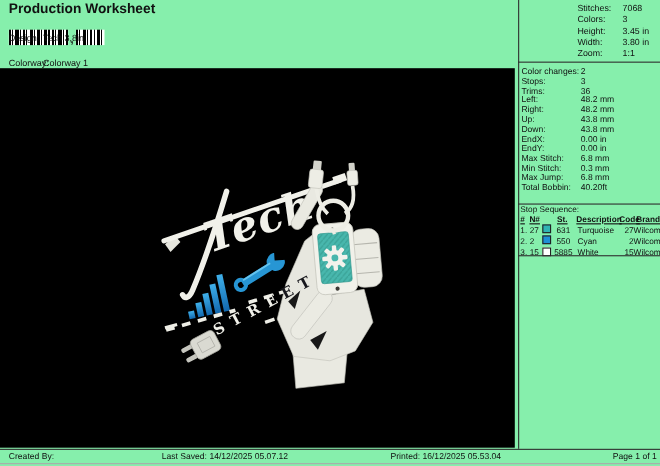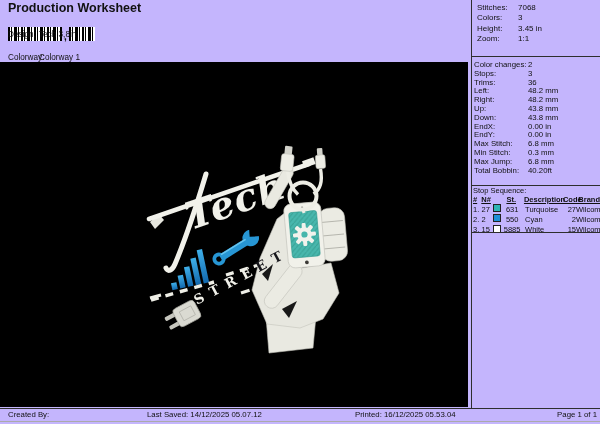--- a/index.html
+++ b/index.html
@@ -1,29 +1,29 @@
 <!DOCTYPE html>
 <html><head>
 <meta charset="utf-8">
 <style>
   html,body{margin:0;padding:0;background:#888;}
-  .page{position:relative;width:600px;height:424px;background:#c4b5fd;font-family:"Liberation Sans",sans-serif;color:#111;overflow:hidden;}
+  .page{position:relative;width:600px;height:424px;background:#86efac;font-family:"Liberation Sans",sans-serif;color:#111;overflow:hidden;}
   .hline,.vline{position:absolute;background:#2e2e2e;}
   .title{position:absolute;left:8px;top:1px;font-size:12.5px;font-weight:bold;}
   .subtitle{position:absolute;left:8px;top:17px;font-size:8.3px;}
   .barcode{position:absolute;left:8px;top:26px;height:15px;display:flex;align-items:flex-end;gap:2px;}
   .bars{height:14px;background:repeating-linear-gradient(90deg,#000 0 2px,#fff 2px 3px,#000 3px 4px,#fff 4px 6px,#000 6px 9px,#fff 9px 10px,#000 10px 11px,#fff 11px 13px);}
   .b1{width:54px}.b2{width:26px}
   .comma{font-size:10px;font-weight:bold;line-height:9px;}
   .meta{position:absolute;left:8px;font-size:8.2px;display:flex;}
   .meta .k{width:31px;flex:none;}
   .m1{top:30px}.m2{top:53px}
   .kv{display:flex;}
   .stats{position:absolute;left:477px;top:3px;font-size:8px;line-height:10.3px;width:120px;}
-  .stats .k{width:41px;flex:none;}
+  .stats .k{width:41px;flex:none;margin-left:48px;}
   .machine{position:absolute;left:474px;top:61px;font-size:7.8px;line-height:8.8px;width:125px;}
   .machine .k{width:54px;flex:none;}
   .stopseq{position:absolute;left:473px;top:186px;width:127px;font-size:7.5px;}
   .ss-title{line-height:9px;}
   .ss-row{display:flex;line-height:9.2px;align-items:center;}
   .ss-head span{font-weight:bold;text-decoration:underline;}
   .c-num{width:9px}.c-n{width:12px}.c-sw{width:11px}
   .c-st{width:19px;text-align:center;padding-right:2px}
   .c-desc{width:39px;padding-left:2px}
   .c-code{width:15px;text-align:right}
@@ -66,20 +66,24 @@
         <span class="k">Stitches:</span>
         <span>7068</span>
       </div>
     <div class="kv">
         <span class="k">Colors:</span>
         <span>3</span>
       </div>
     <div class="kv">
         <span class="k">Height:</span>
         <span>3.45 in</span>
+      </div>
+    <div class="kv">
+        <span class="k">Width:</span>
+        <span>3.80 in</span>
       </div>
     <div class="kv">
         <span class="k">Zoom:</span>
         <span>1:1</span>
       </div>
   </div>
 
   <div class="machine">
     <div class="kv">
         <span class="k">Color changes:</span>

